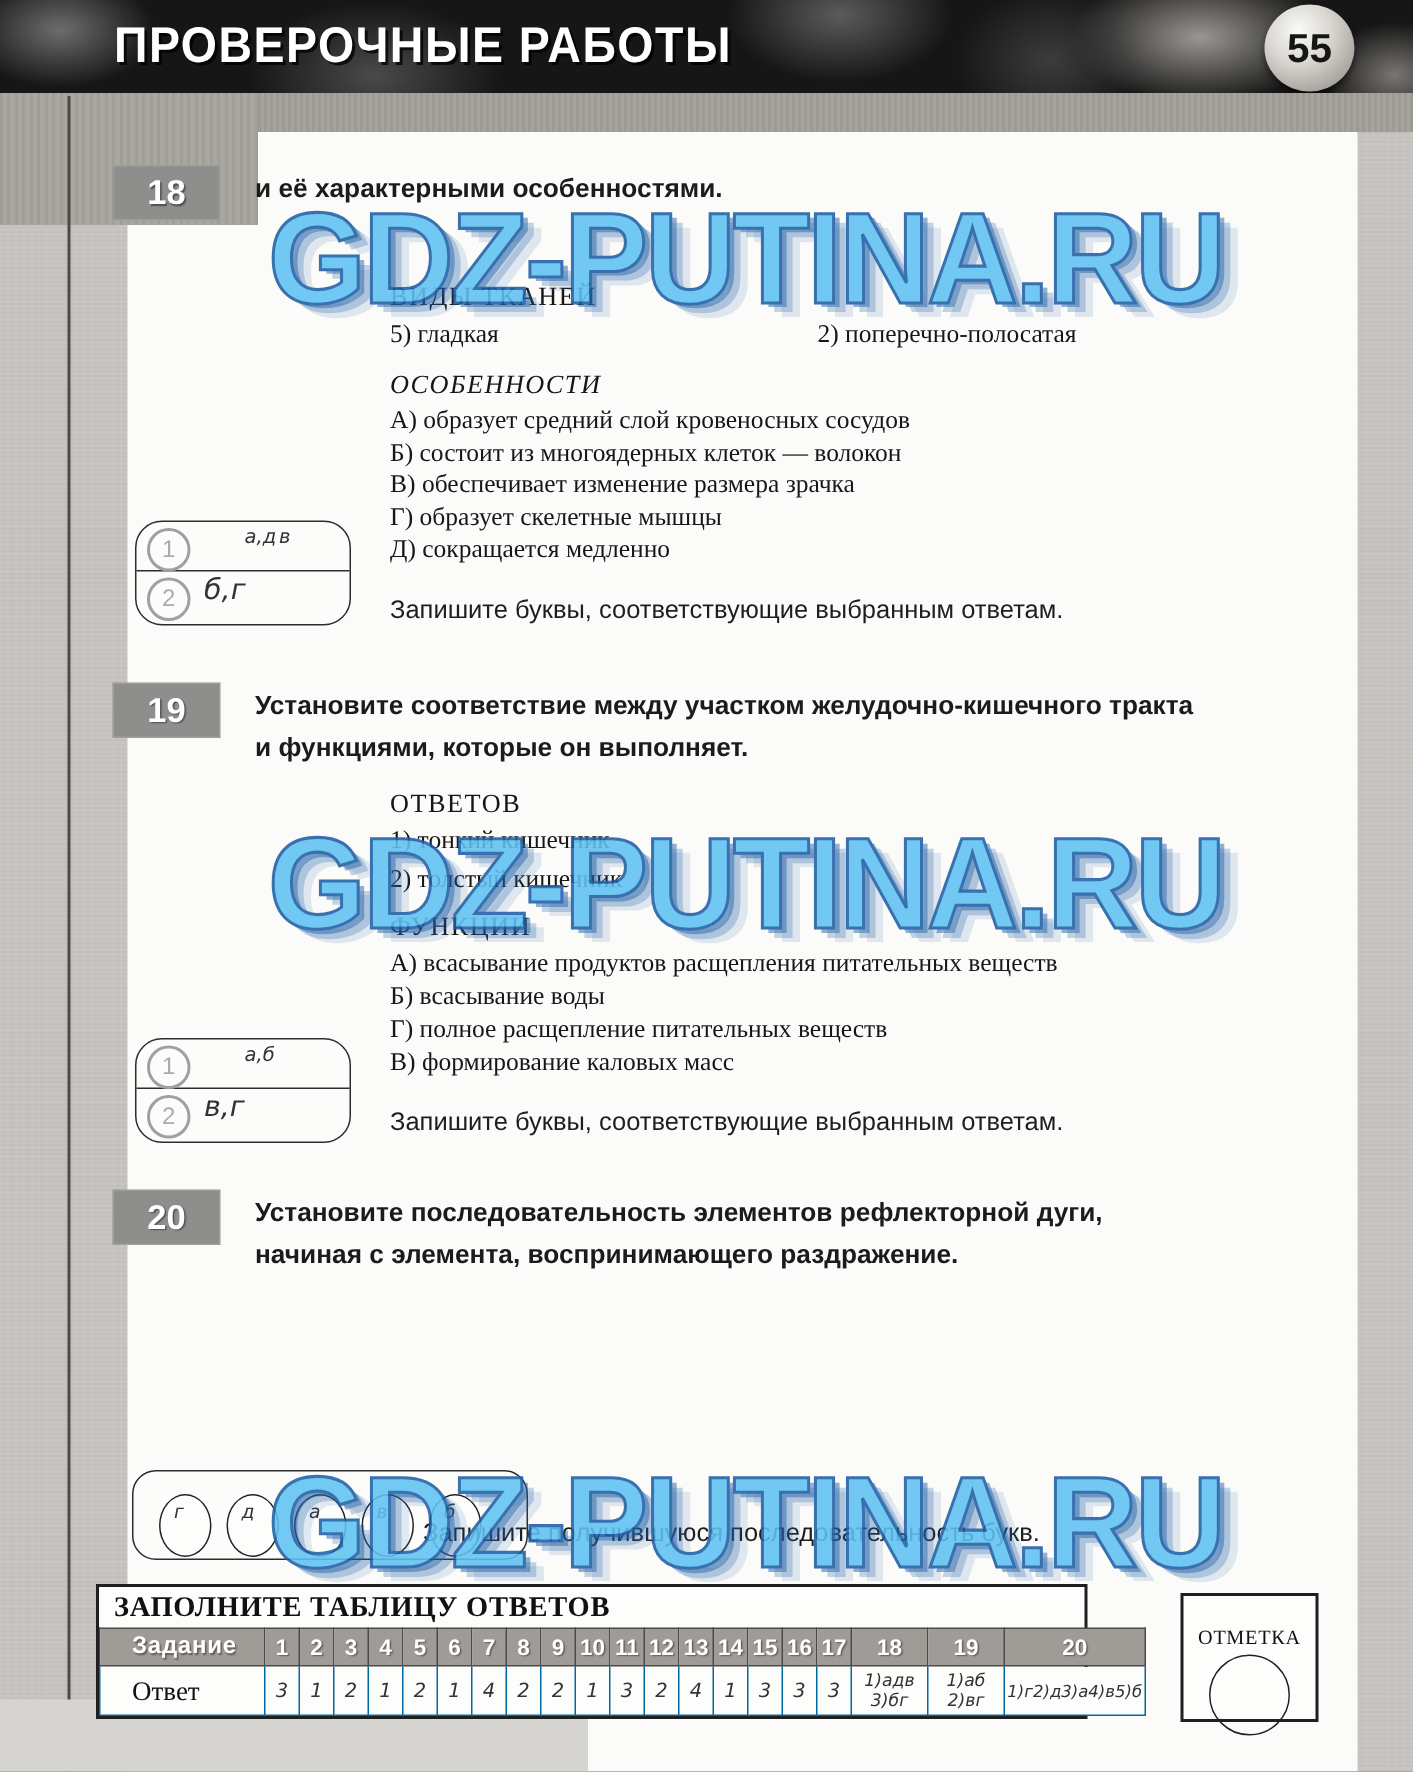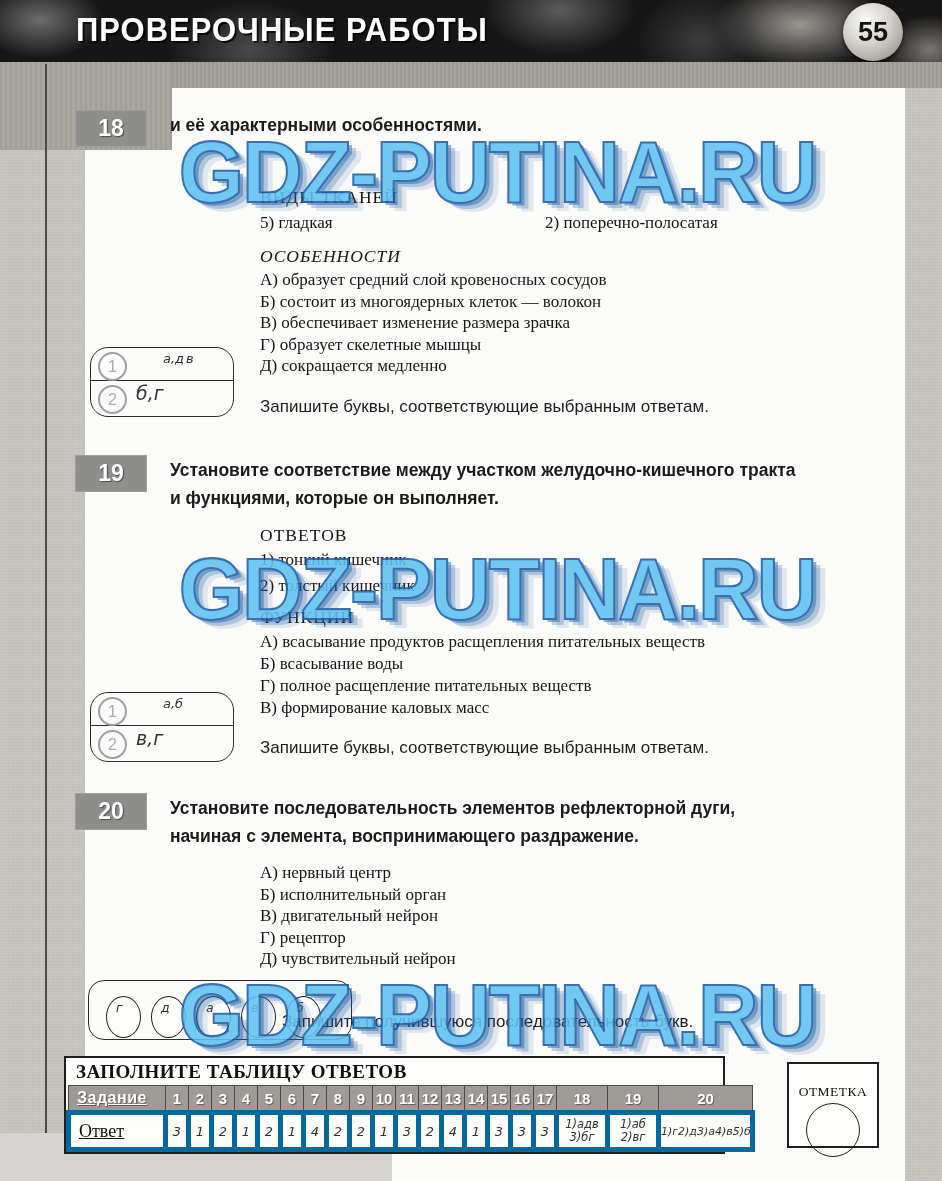--- a/index.html
+++ b/index.html
@@ -72,25 +72,25 @@
   .wm{left:88px;width:818px;text-align:center;font-family:"Liberation Sans",sans-serif;font-weight:bold;
     font-size:84px;line-height:1;color:#5fc2f2;-webkit-text-stroke:2px #1f5fa6;letter-spacing:-2px;
     text-shadow:4px 3px 0 rgba(31,95,166,0.55), 8px 6px 0 rgba(31,95,166,0.30), 13px 9px 0 rgba(31,95,166,0.15);
     opacity:0.88;z-index:30;pointer-events:none;transform:scaleY(1.03);}
 
   
   .anstable-wrap{left:64px;top:1056px;width:657px;background:#fdfdfb;border:2px solid #1f1f1f;z-index:10;}
   .anstable-title{padding:3px 10px 2px 10px;font-family:"Liberation Serif",serif;font-weight:bold;
     font-size:19px;letter-spacing:0.5px;color:#111;}
   table.anstable{width:100%;border-collapse:collapse;table-layout:fixed;}
-  .anstable td{border:5px solid #0369a1;text-align:center;padding:0;overflow:hidden;}
+  .anstable td{border:1px solid #0369a1;text-align:center;padding:0;overflow:hidden;}
   .hdr-row td{background:#9f9c97;color:#fff;font-family:"Liberation Sans",sans-serif;font-weight:bold;
     font-size:15px;height:24px;text-shadow:1px 1px 1px rgba(0,0,0,0.4);border:1px solid #4a4a4a;}
   .ans-row td{height:32px;background:#fdfdfb;}
-  td.lab{width:88px;text-align:left;padding-left:8px;text-decoration:underline;}
+  td.lab{width:88px;text-align:left;padding-left:21px;}
   .hdr-row td.lab{font-size:16px;letter-spacing:0.5px;}
   .ans-row td.lab{font-family:"Liberation Serif",serif;font-size:18px;color:#111;}
   td.w-num{width:22px;} td.w-18{width:50px;} td.w-19{width:50px;} td.w-20{width:93px;}
   .ans-row td.cell{font-family:"DejaVu Sans",sans-serif;font-style:italic;font-size:13px;color:#333;}
   .ans-row td.small2{font-size:11.5px;line-height:13px;white-space:pre-line;}
   .ans-row td.small1{font-size:11px;}
 
   
   .markbox{left:787px;top:1062px;width:88px;height:82px;border:2px solid #1f1f1f;background:#fdfdfb;z-index:10;}
   .markbox .lbl{margin-top:20px;text-align:center;font-family:"Liberation Serif",serif;font-size:13.5px;
@@ -168,27 +168,20 @@
     <span class="hand hw2">в,г</span>
   </div>
   <div class="abs instr" style="left:260px;top:738px;">Запишите буквы, соответствующие выбранным ответам.</div>
 
   <div class="abs badge" style="top:793px;">
     <span>20</span>
   </div>
   <div class="abs prompt" style="top:794px;">
     <div>Установите последовательность элементов рефлекторной дуги,</div>
     <div>начиная с элемента, воспринимающего раздражение.</div>
-  </div>
-  <div class="abs list-col" style="left:260px;top:862px;line-height:21.6px;">
-    <div>А)  нервный центр</div>
-    <div>Б)  исполнительный орган</div>
-    <div>В)  двигательный нейрон</div>
-    <div>Г)  рецептор</div>
-    <div>Д)  чувствительный нейрон</div>
   </div>
   <div class="abs seqbox">
     <div class="oval" style="left:17px;">
       <span class="hand">г</span>
     </div>
     <div class="oval" style="left:62px;">
       <span class="hand">д</span>
     </div>
     <div class="oval" style="left:107px;">
       <span class="hand">а</span>

